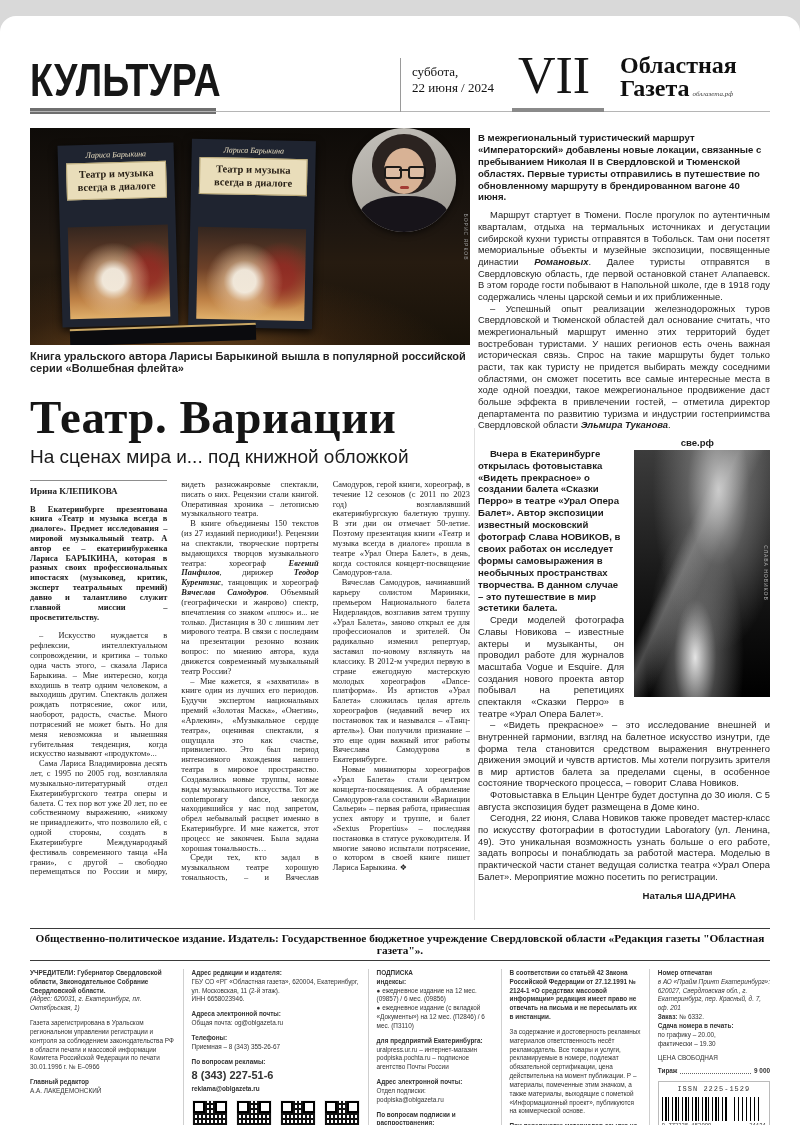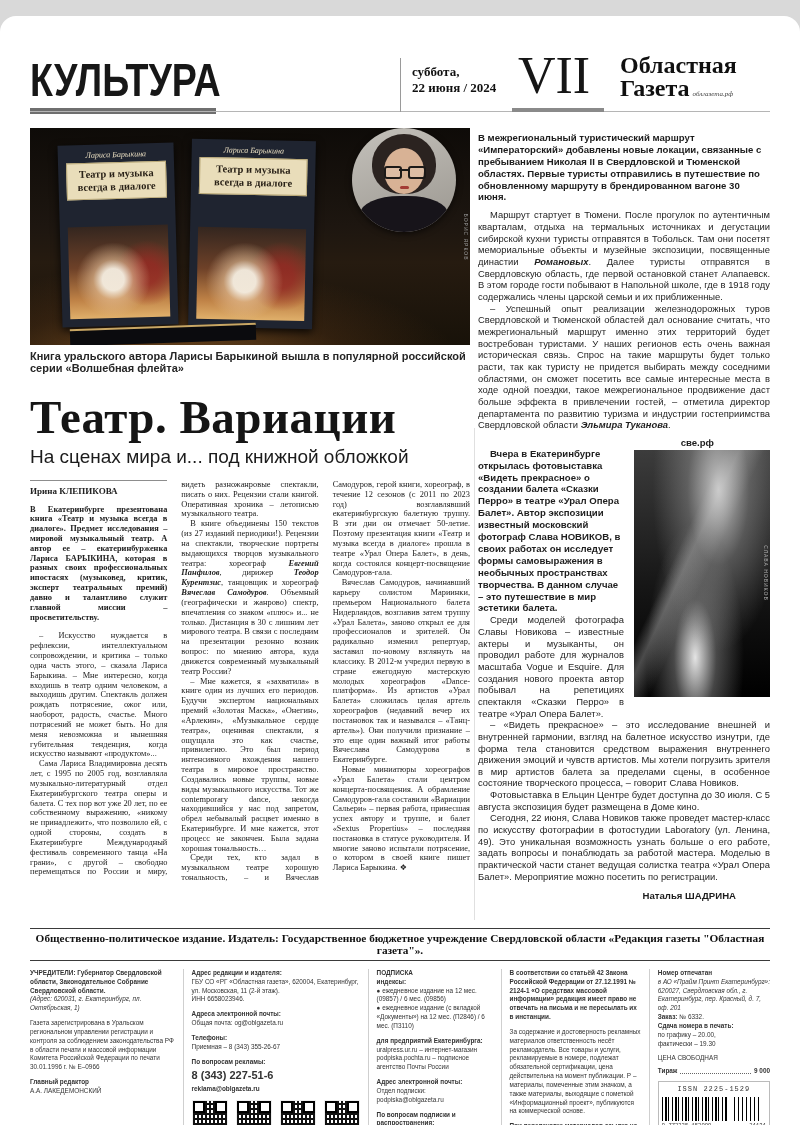--- a/index.html
+++ b/index.html
@@ -5,21 +5,21 @@
   html,body{margin:0;padding:0;background:#d9d9d9;}
   .page{position:relative;width:800px;height:1125px;margin:16px auto;background:#fff;border-radius:16px;overflow:hidden;
         font-family:"Liberation Sans","DejaVu Sans",sans-serif;color:#1c1c1c;}
   
   .hdr{position:absolute;left:30px;top:28px;width:740px;height:72px;}
   .hdr-section{position:absolute;left:0;top:8px;font-size:47px;font-weight:bold;letter-spacing:0;
                transform:scaleX(.80);transform-origin:left;white-space:nowrap;color:#171717;}
   .hdr-bar-left{position:absolute;left:0;top:64px;width:186px;height:6px;background:#6f6f6f;}
   .hdr-line{position:absolute;left:0;top:67px;width:740px;height:1px;background:#b5b5b5;}
   .hdr-vline{position:absolute;left:370px;top:14px;width:1px;height:54px;background:#9a9a9a;}
-  .hdr-date{position:absolute;left:382px;top:20px;font-family:"Liberation Serif",serif;font-weight:bold;
+  .hdr-date{position:absolute;left:382px;top:20px;font-family:"Liberation Serif",serif;font-weight:normal;
             font-size:13px;line-height:1.25;color:#111;}
   .hdr-page{position:absolute;left:488px;top:2px;font-family:"Liberation Serif",serif;font-size:52px;color:#161616;}
   .hdr-bar-right{position:absolute;left:482px;top:64px;width:92px;height:4px;background:#8a8a8a;}
   .hdr-mast{position:absolute;right:0;top:10px;width:150px;text-align:left;font-family:"Liberation Serif",serif;
             font-weight:bold;font-size:24px;line-height:.95;color:#101010;}
   .hdr-site{font-family:"Liberation Serif",serif;font-style:italic;font-weight:normal;font-size:7px;color:#444;margin-left:3px;}
   
   .content{position:absolute;left:30px;top:112px;width:740px;}
   .colrule{position:absolute;left:444px;top:300px;width:1px;height:492px;background:#e0e0e0;}
   .leftmain{position:absolute;left:0;top:0;width:440px;}
@@ -170,21 +170,21 @@
         <p class="ind">– Мне кажется, я «захватила» в книге один из лучших его периодов. Будучи экспертом национальных премий «Золотая Маска», «Онегин», «Арлекин», «Музыкальное сердце театра», оценивая спектакли, я ощущала это как счастье, привилегию. Это был период интенсивного вхождения нашего театра в мировое пространство. Создавались новые труппы, новые виды музыкального искусства. Тот же contemporary dance, некогда находившийся у нас под запретом, обрел небывалый расцвет именно в Екатеринбурге. И мне кажется, этот процесс не закончен. Была задана хорошая тональность…</p>
         <p class="ind">Среди тех, кто задал в музыкальном театре хорошую тональность, – и Вячеслав Самодуров, герой книги, хореограф, в течение 12 сезонов (с 2011 по 2023 год) возглавлявший екатеринбургскую балетную труппу. В эти дни он отмечает 50-летие. Поэтому презентация книги «Театр и музыка всегда в диалоге» прошла в театре «Урал Опера Балет», в день, когда состоялся концерт-посвящение Самодуров-гала.</p>
         <p class="ind">Вячеслав Самодуров, начинавший карьеру солистом Мариинки, премьером Национального балета Нидерландов, возглавив затем труппу «Урал Балета», заново открыл ее для профессионалов и зрителей. Он радикально изменил репертуар, заставил по-новому взглянуть на классику. В 2012-м учредил первую в стране ежегодную мастерскую молодых хореографов «Dance-платформа». Из артистов «Урал Балета» сложилась целая артель хореографов (недавний вечер их постановок так и назывался – «Танц-артель»). Они получили признание – это еще один важный итог работы Вячеслава Самодурова в Екатеринбурге.</p>
         <p class="ind"><span>Новые миниатюры хореографов «Урал Балета» стали центром концерта-посвящения. А обрамление Самодуров-гала составили «Вариации Сальери» – первая работа, принесшая успех автору и труппе, и балет «Sextus Propertius» – последняя постановка в статусе руководителя. И многие заново испытали потрясение, о котором в своей книге пишет Лариса Барыкина.</span> <span class="endmark">❖</span></p>
       </div>
     </div>
 
     <div class="rightcol">
 
       <div>
-        <p class="sb-lead">В межрегиональный туристический маршрут «Императорский» добавлены новые локации, связанные с пребыванием Николая II в Свердловской и Тюменской областях. Первые туристы отправились в путешествие по обновленному маршруту в брендированном вагоне 30 июня.</p>
+        <p class="sb-lead">В межрегиональный туристический маршрут «Императорский» добавлены новые локации, связанные с пребыванием Николая II в Свердловской и Тюменской областях. Первые туристы отправились в путешествие по обновленному маршруту в брендированном вагоне 40 июня.</p>
         <div class="sb-body">
           <p><span>Маршрут стартует в Тюмени. После прогулок по аутентичным кварталам, отдыха на термальных источниках и дегустации сибирской кухни туристы отправятся в Тобольск. Там они посетят мемориальные объекты и музейные экспозиции, посвященные династии </span><span style="font-weight: bold; font-style: italic;">Романовых</span><span>. Далее туристы отправятся в Свердловскую область, где первой остановкой станет Алапаевск. В этом городе гости побывают в Напольной школе, где в 1918 году содержались члены царской семьи и их приближенные.</span></p>
           <p><span>– Успешный опыт реализации железнодорожных туров Свердловской и Тюменской областей дал основание считать, что межрегиональный маршрут именно этих территорий будет востребован туристами. У наших регионов есть очень важная историческая связь. Спрос на такие маршруты будет только расти, так как туристу не придется выбирать между соседними областями, он сможет посетить все самые интересные места в ходе одной поездки, такое межрегиональное продвижение даст больше эффекта в привлечении гостей, – отметила директор департамента по развитию туризма и индустрии гостеприимства Свердловской области </span><span style="font-weight: bold; font-style: italic;">Эльмира Туканова</span><span>.</span></p>
         </div>
         <div class="sb-src">све.рф</div>
       </div>
 
       <div>
         <div class="sb-body">
           <div class="photo-ballet">

